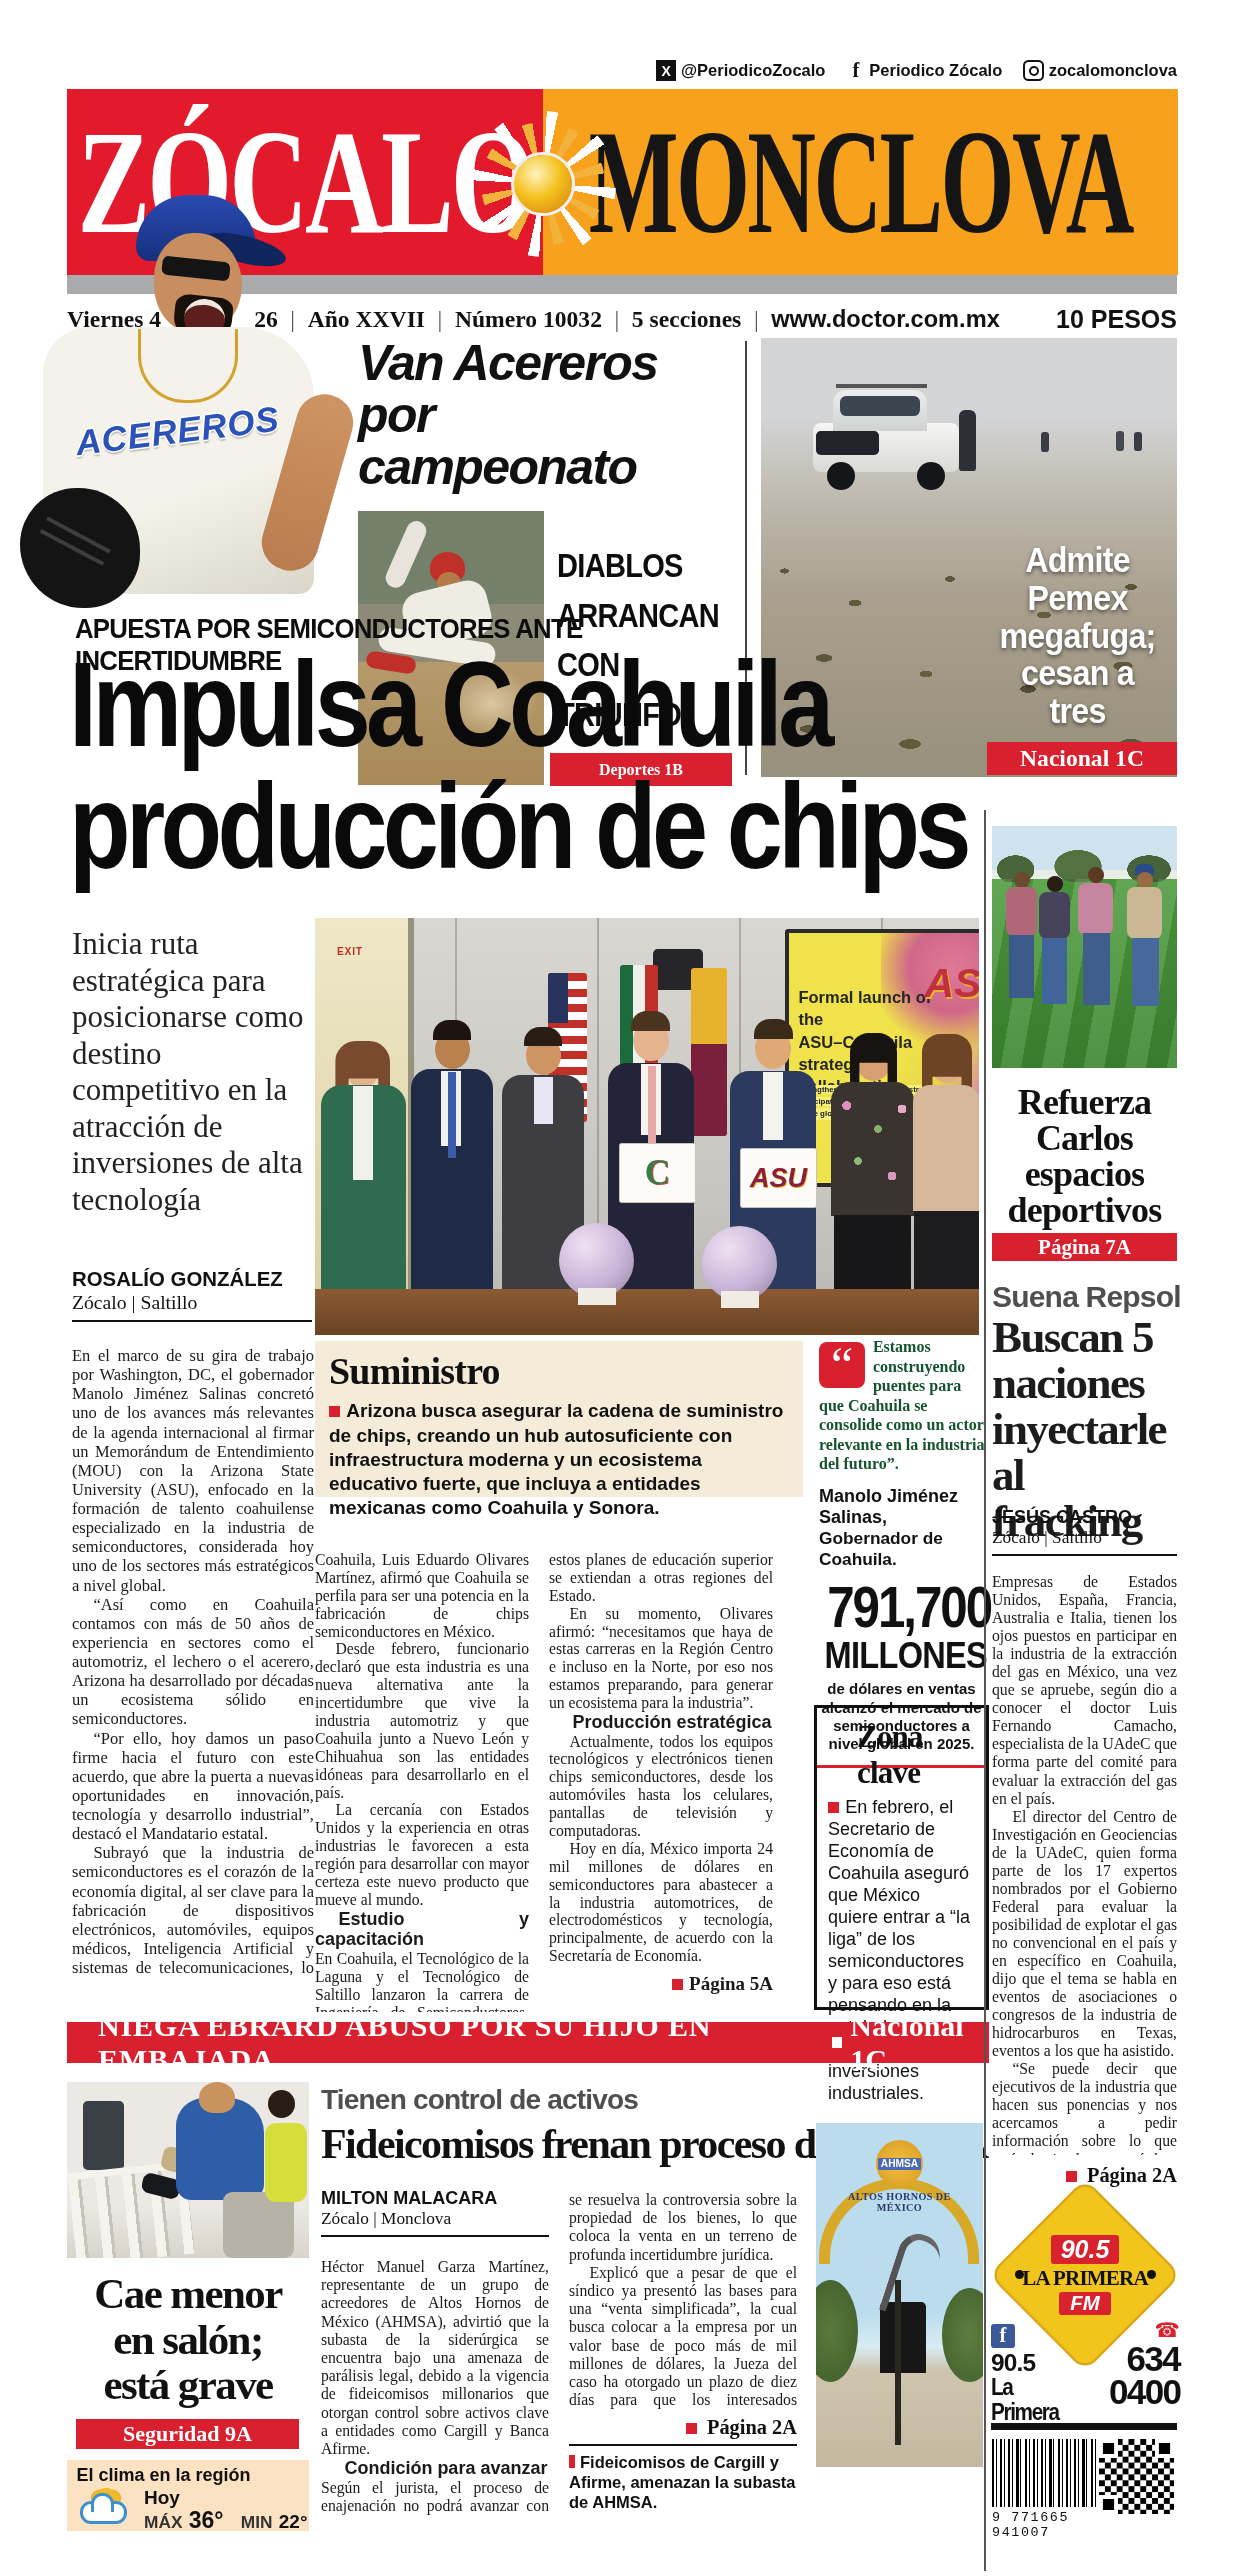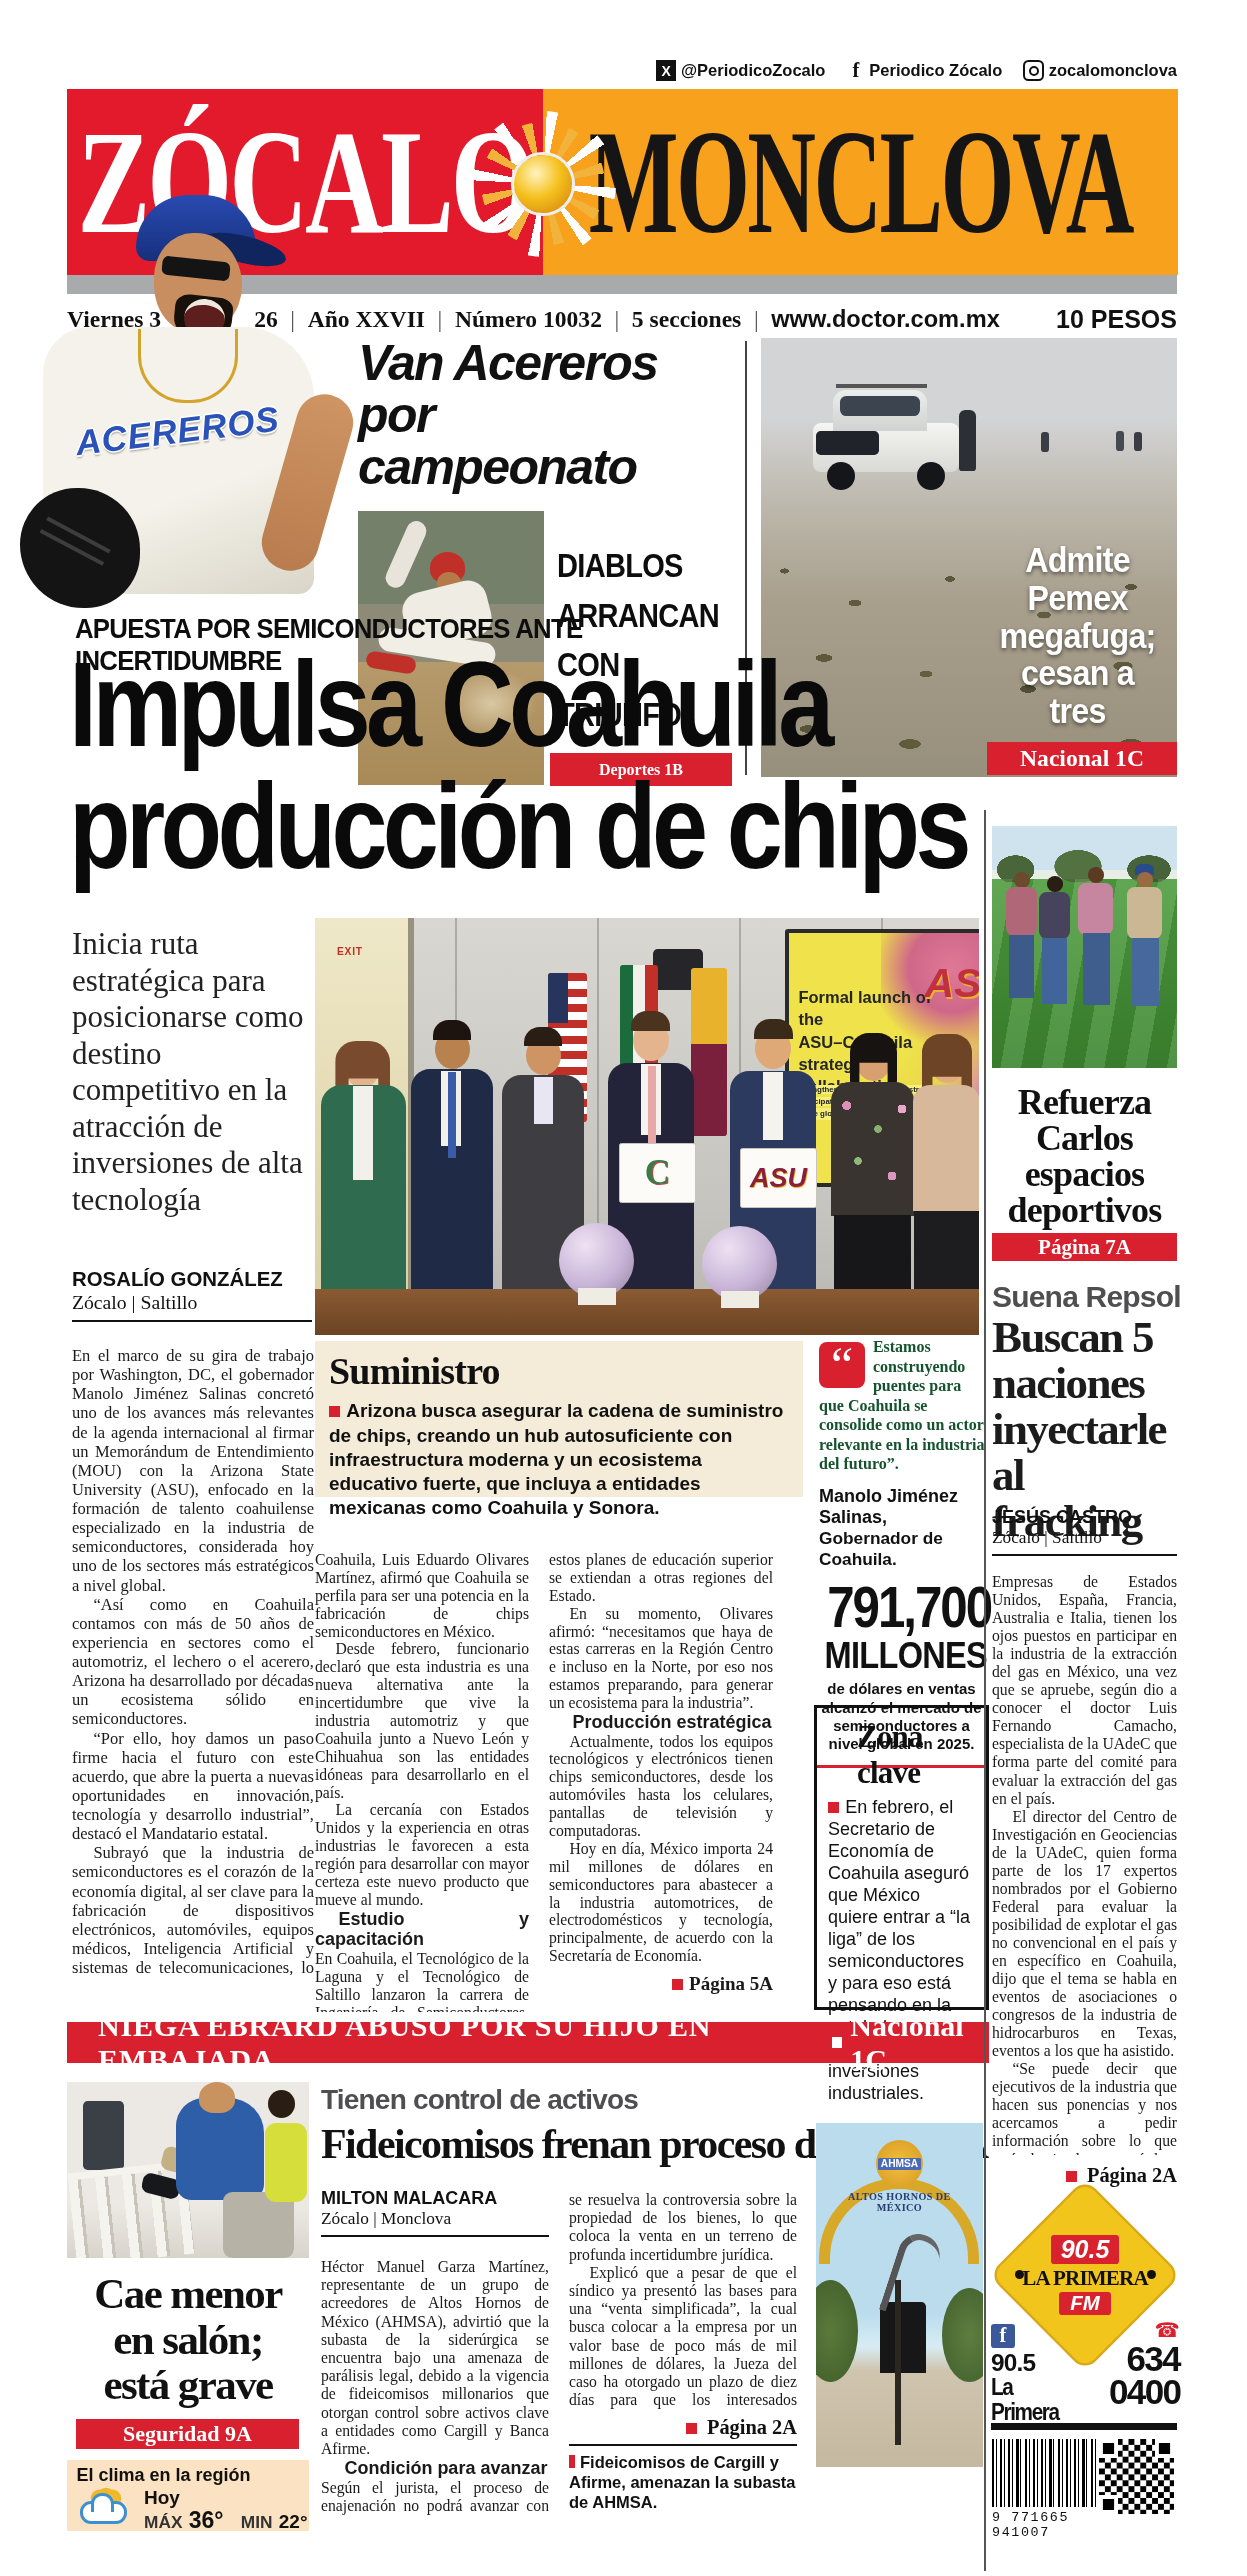--- a/index.html
+++ b/index.html
@@ -71,21 +71,21 @@
     <div class="abs" style="left:403px;top:22px;width:146px;height:146px;">
       <div class="sunray" style="inset:0;background:repeating-conic-gradient(from 3deg,#fff 0 9deg,rgba(255,255,255,0) 9deg 45deg);"></div>
       <div class="sunray" style="inset:11px;background:repeating-conic-gradient(from 25deg,#f2b33c 0 10deg,rgba(255,255,255,0) 10deg 45deg);"></div>
       <div class="sunray" style="inset:44px;background:radial-gradient(circle at 38% 32%,#fff3c0,#f5c11e 45%,#dd9512 80%);box-shadow:0 0 0 3.1px #eee;"></div>
     </div>
   </div>
 
   <div class="abs" style="left:67px;top:275px;width:1110px;height:19px;background:#a8aaac;"></div>
 
   <div class="abs serif" style="left:67px;top:302px;width:1110px;height:35px;font-weight:700;font-size:23.6px;display:flex;align-items:center;">
-    <span>Viernes 3</span>
+    <span>Viernes 4</span>
     <span style="width:93px;"></span>
     <span>26</span>
     <span style="margin:0 12.6px;font-weight:400;color:#555;">|</span>
     <span>Año XXVII</span>
     <span style="margin:0 12.6px;font-weight:400;color:#555;">|</span>
     <span>Número 10032</span>
     <span style="margin:0 12.6px;font-weight:400;color:#555;">|</span>
     <span>5 secciones</span>
     <span style="margin:0 12.6px;font-weight:400;color:#555;">|</span>
     <span class="sans" style="font-weight:700;">www.doctor.com.mx</span>

